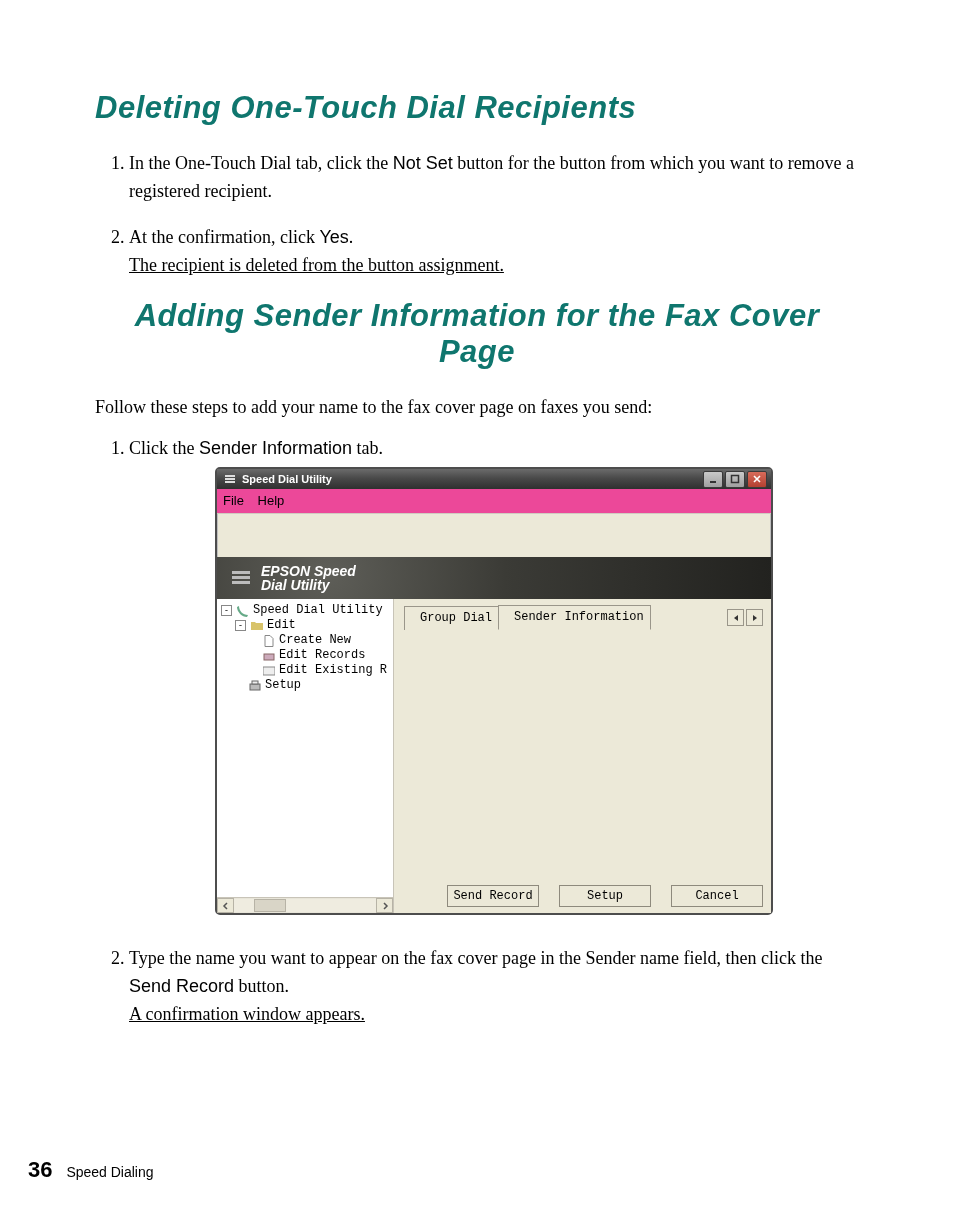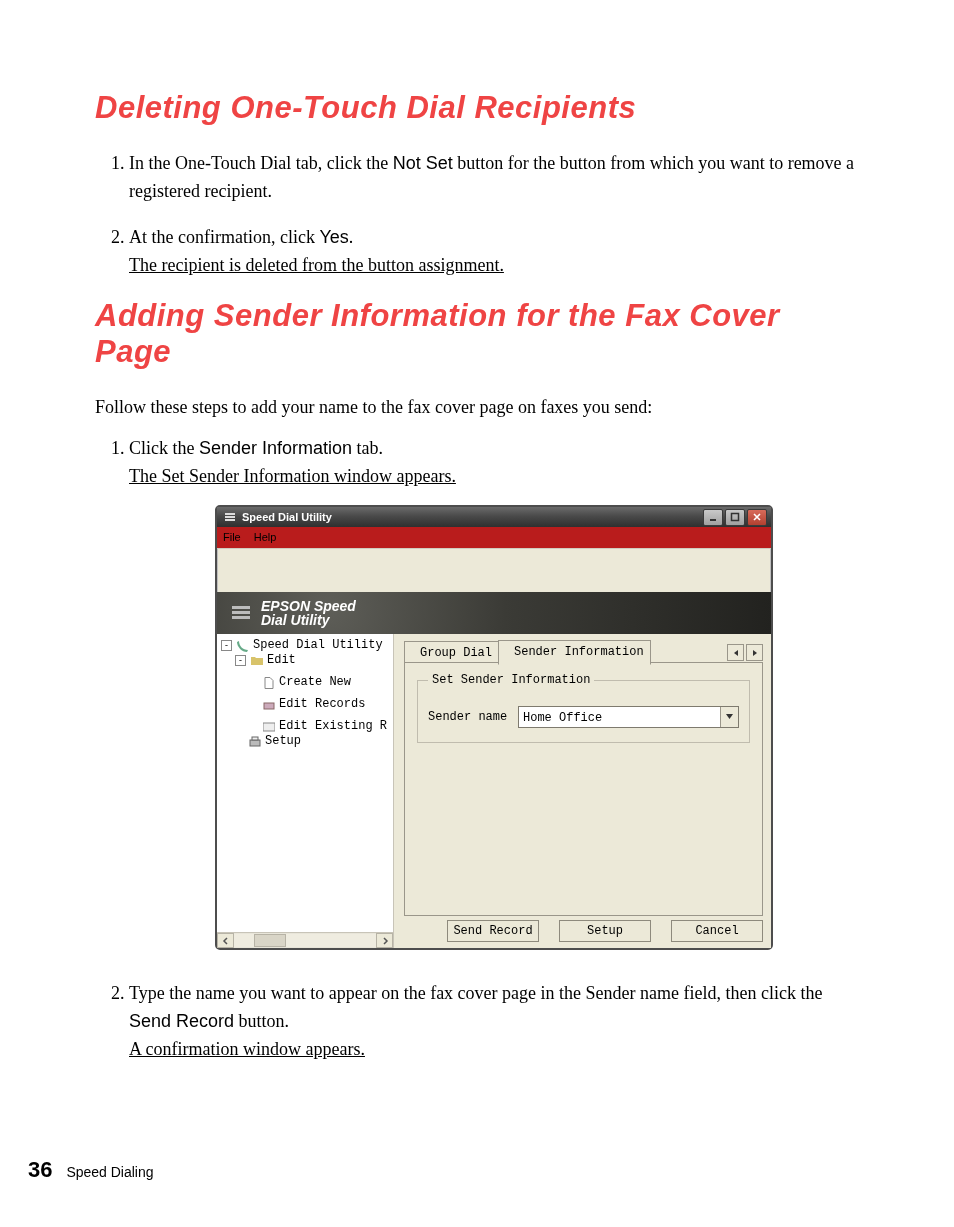--- a/index.html
+++ b/index.html
@@ -13,39 +13,39 @@
     padding: 90px 95px 40px 95px;
     position: relative;
   }
   h2.section {
     font-family: "Trebuchet MS", Arial, Helvetica, sans-serif;
     font-weight: 700;
     font-style: italic;
     font-size: 31px;
     letter-spacing: 0.5px;
     margin: 0 0 24px 0;
-    color: #ef4444;
+    color: #0f766e;
   }
   ol.steps {
     list-style: decimal;
     padding-left: 34px;
     margin: 0 0 18px 0;
     font-size: 18px;
     line-height: 1.55;
   }
   ol.steps > li { margin: 0 0 18px 0; font-family: Georgia, "Times New Roman", serif; }
   ol.steps > li::marker { font-family: Georgia, serif; }
   .sans { font-family: Arial, Helvetica, sans-serif; }
   .after-li { margin: 10px 0 0 0; text-decoration: underline; }
   p.body {
     font-size: 18px;
     line-height: 1.55;
     margin: 0 0 14px 0;
   }
-  .gapTop { margin-top: 48px; }
+  .gapTop { margin-top: 48px; text-align: center; }
   
   .shot {
     width: 554px;
     margin: 4px auto 30px auto;
     font-family: "MS Sans Serif", Tahoma, Arial, sans-serif;
     font-size: 11px;
     color: #000;
     border: 2px solid #4d4d4d;
     border-radius: 5px;
     background: #ece9d8;
@@ -68,23 +68,23 @@
   .titlebar .wbtns { margin-left:auto; display:flex; gap:2px; }
   .wbtn {
     width: 18px; height: 15px;
     border:1px solid #3a3a3a;
     border-radius:2px;
     background: linear-gradient(#c9c9c9,#a0a0a0);
     display:flex;align-items:center;justify-content:center;
   }
   .wbtn.close { background: linear-gradient(#d86b5a,#b24030); }
   .menubar {
-    background:#b91c1c;
+    background:#ec4899;
     padding: 2px 6px;
-    font-size: 11px;
+    font-size: 13px;
     border-bottom:1px solid #d0ccc0;
   }
   .menubar span { margin-right: 10px; }
   .banner {
     height: 42px;
     background: radial-gradient(circle at 20% 40%, #5e5e58 0%, #3b3b36 40%, #22221f 100%);
     display:flex; align-items:center;
     padding-left:10px;
     color:#fff;
     margin-top:43px;
@@ -95,21 +95,21 @@
   .banner .btxt { font-family: Arial, sans-serif; font-style: italic; font-weight: 700; font-size: 14px; line-height: 14px; }
   .banner .btxt .l2 { font-style: italic; }
   .splitter { display:flex; height: 314px; background:#fff; }
   .treePane { width: 176px; border-right: 1px solid #c8c4b8; background:#fff; font-family: "Courier New", monospace; font-size: 12px; position:relative; overflow:hidden;}
   .treePane .tree {
     padding: 4px 2px 4px 4px; white-space: nowrap; line-height: 15px;
   }
   .tree .row { display:flex; align-items:center; height:15px; }
   .tree .ind0 { padding-left: 0; }
   .tree .ind1 { padding-left: 14px; }
-  .tree .ind2 { padding-left: 28px; margin-top: 7px; }
+  .tree .ind2 { padding-left: 28px; }
   .tree .box { width:9px;height:9px;border:1px solid #888;display:inline-flex;align-items:center;justify-content:center;margin-right:4px;font-family:monospace;font-size:9px;line-height:9px;background:#fff;color:#000;}
   .tree .sp { width:13px; display:inline-block;}
   .tree .ic { width:14px;height:12px;display:inline-flex;align-items:center;justify-content:center;margin-right:3px;}
   .hscroll {
     position:absolute; left:0; right:0; bottom:0; height:15px;
     background:#e8e5d9; border-top:1px solid #c8c4b8;
     display:flex;align-items:center;
   }
   .hscroll .arr {
     width:15px;height:13px;border:1px solid #b7b3a6;background:#ece9d8;display:flex;align-items:center;justify-content:center;
@@ -172,21 +172,20 @@
     <span>At the confirmation, click </span><span class="sans">Yes</span><span>.</span>
     <p class="body after-li">The recipient is deleted from the button assignment.</p>
   </li>
 </ol>
 
 <h2 class="section gapTop">Adding Sender Information for the Fax Cover Page</h2>
 <p class="body">Follow these steps to add your name to the fax cover page on faxes you send:</p>
 <ol class="steps">
   <li>
     <span>Click the </span><span class="sans">Sender Information</span><span> tab.</span>
-    <p class="body after-li">The Set Sender Information window appears.</p>
 
     
     <div class="shot">
       <div class="titlebar">
         <span class="ticon">
           <svg width="14" height="14" viewBox="0 0 14 14">
               <path fill="#ddd" d="M2 3h10v2H2zm0 3h10v2H2zm0 3h10v2H2z"></path>
             </svg>
         </span>
         <span>Speed Dial Utility</span>
@@ -308,36 +307,20 @@
                     <polygon points="6,1 2,4 6,7" fill="#333"></polygon>
                   </svg>
                 </div>
               <div class="sbtn">
                   <svg width="8" height="8">
                     <polygon points="2,1 6,4 2,7" fill="#333"></polygon>
                   </svg>
                 </div>
             </div>
           </div>
-          <div class="tabBody">
-            <fieldset class="group">
-              <legend>Set Sender Information</legend>
-              <div class="fldrow">
-                <label>Sender name</label>
-                <div class="combo">
-                  <div class="val">Home Office</div>
-                  <div class="dd">
-                      <svg width="9" height="9">
-                        <polygon points="1,2 8,2 4.5,7" fill="#333"></polygon>
-                      </svg>
-                    </div>
-                </div>
-              </div>
-            </fieldset>
-          </div>
           <div class="btnRow">
             <button>Send Record</button>
             <button>Setup</button>
             <button>Cancel</button>
           </div>
         </div>
       </div>
     </div>
   </li>
   <li>

